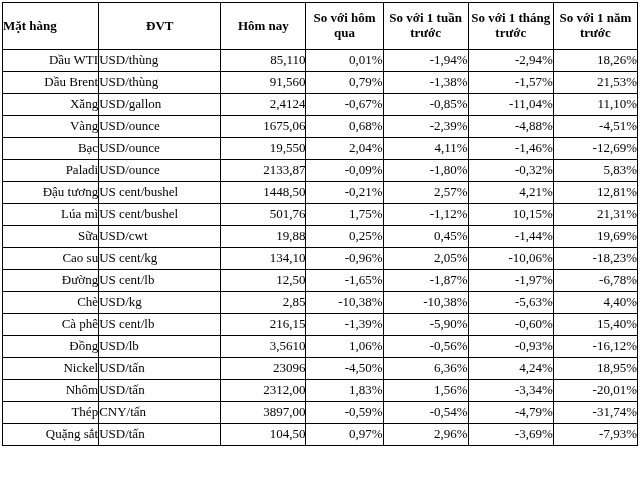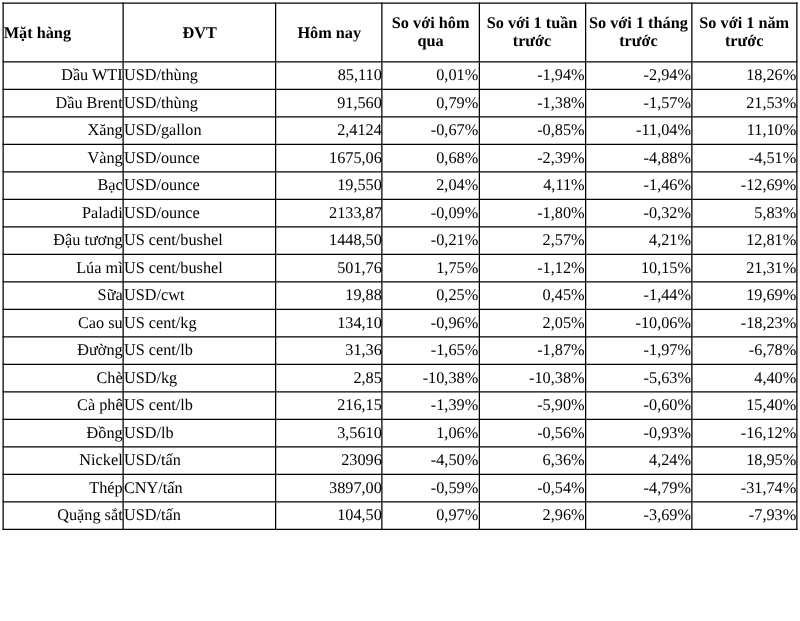--- a/index.html
+++ b/index.html
@@ -174,21 +174,21 @@
         <td class="unit">US cent/kg</td>
         <td class="num">134,10</td>
         <td class="num">-0,96%</td>
         <td class="num">2,05%</td>
         <td class="num">-10,06%</td>
         <td class="num">-18,23%</td>
       </tr>
       <tr>
         <td class="name">Đường</td>
         <td class="unit">US cent/lb</td>
-        <td class="num">31,36</td>
+        <td class="num">12,50</td>
         <td class="num">-1,65%</td>
         <td class="num">-1,87%</td>
         <td class="num">-1,97%</td>
         <td class="num">-6,78%</td>
       </tr>
       <tr>
         <td class="name">Chè</td>
         <td class="unit">USD/kg</td>
         <td class="num">2,85</td>
         <td class="num">-10,38%</td>
@@ -217,20 +217,29 @@
       <tr>
         <td class="name">Nickel</td>
         <td class="unit">USD/tấn</td>
         <td class="num">23096</td>
         <td class="num">-4,50%</td>
         <td class="num">6,36%</td>
         <td class="num">4,24%</td>
         <td class="num">18,95%</td>
       </tr>
       <tr>
+        <td class="name">Nhôm</td>
+        <td class="unit">USD/tấn</td>
+        <td class="num">2312,00</td>
+        <td class="num">1,83%</td>
+        <td class="num">1,56%</td>
+        <td class="num">-3,34%</td>
+        <td class="num">-20,01%</td>
+      </tr>
+      <tr>
         <td class="name">Thép</td>
         <td class="unit">CNY/tấn</td>
         <td class="num">3897,00</td>
         <td class="num">-0,59%</td>
         <td class="num">-0,54%</td>
         <td class="num">-4,79%</td>
         <td class="num">-31,74%</td>
       </tr>
       <tr>
         <td class="name">Quặng sắt</td>

